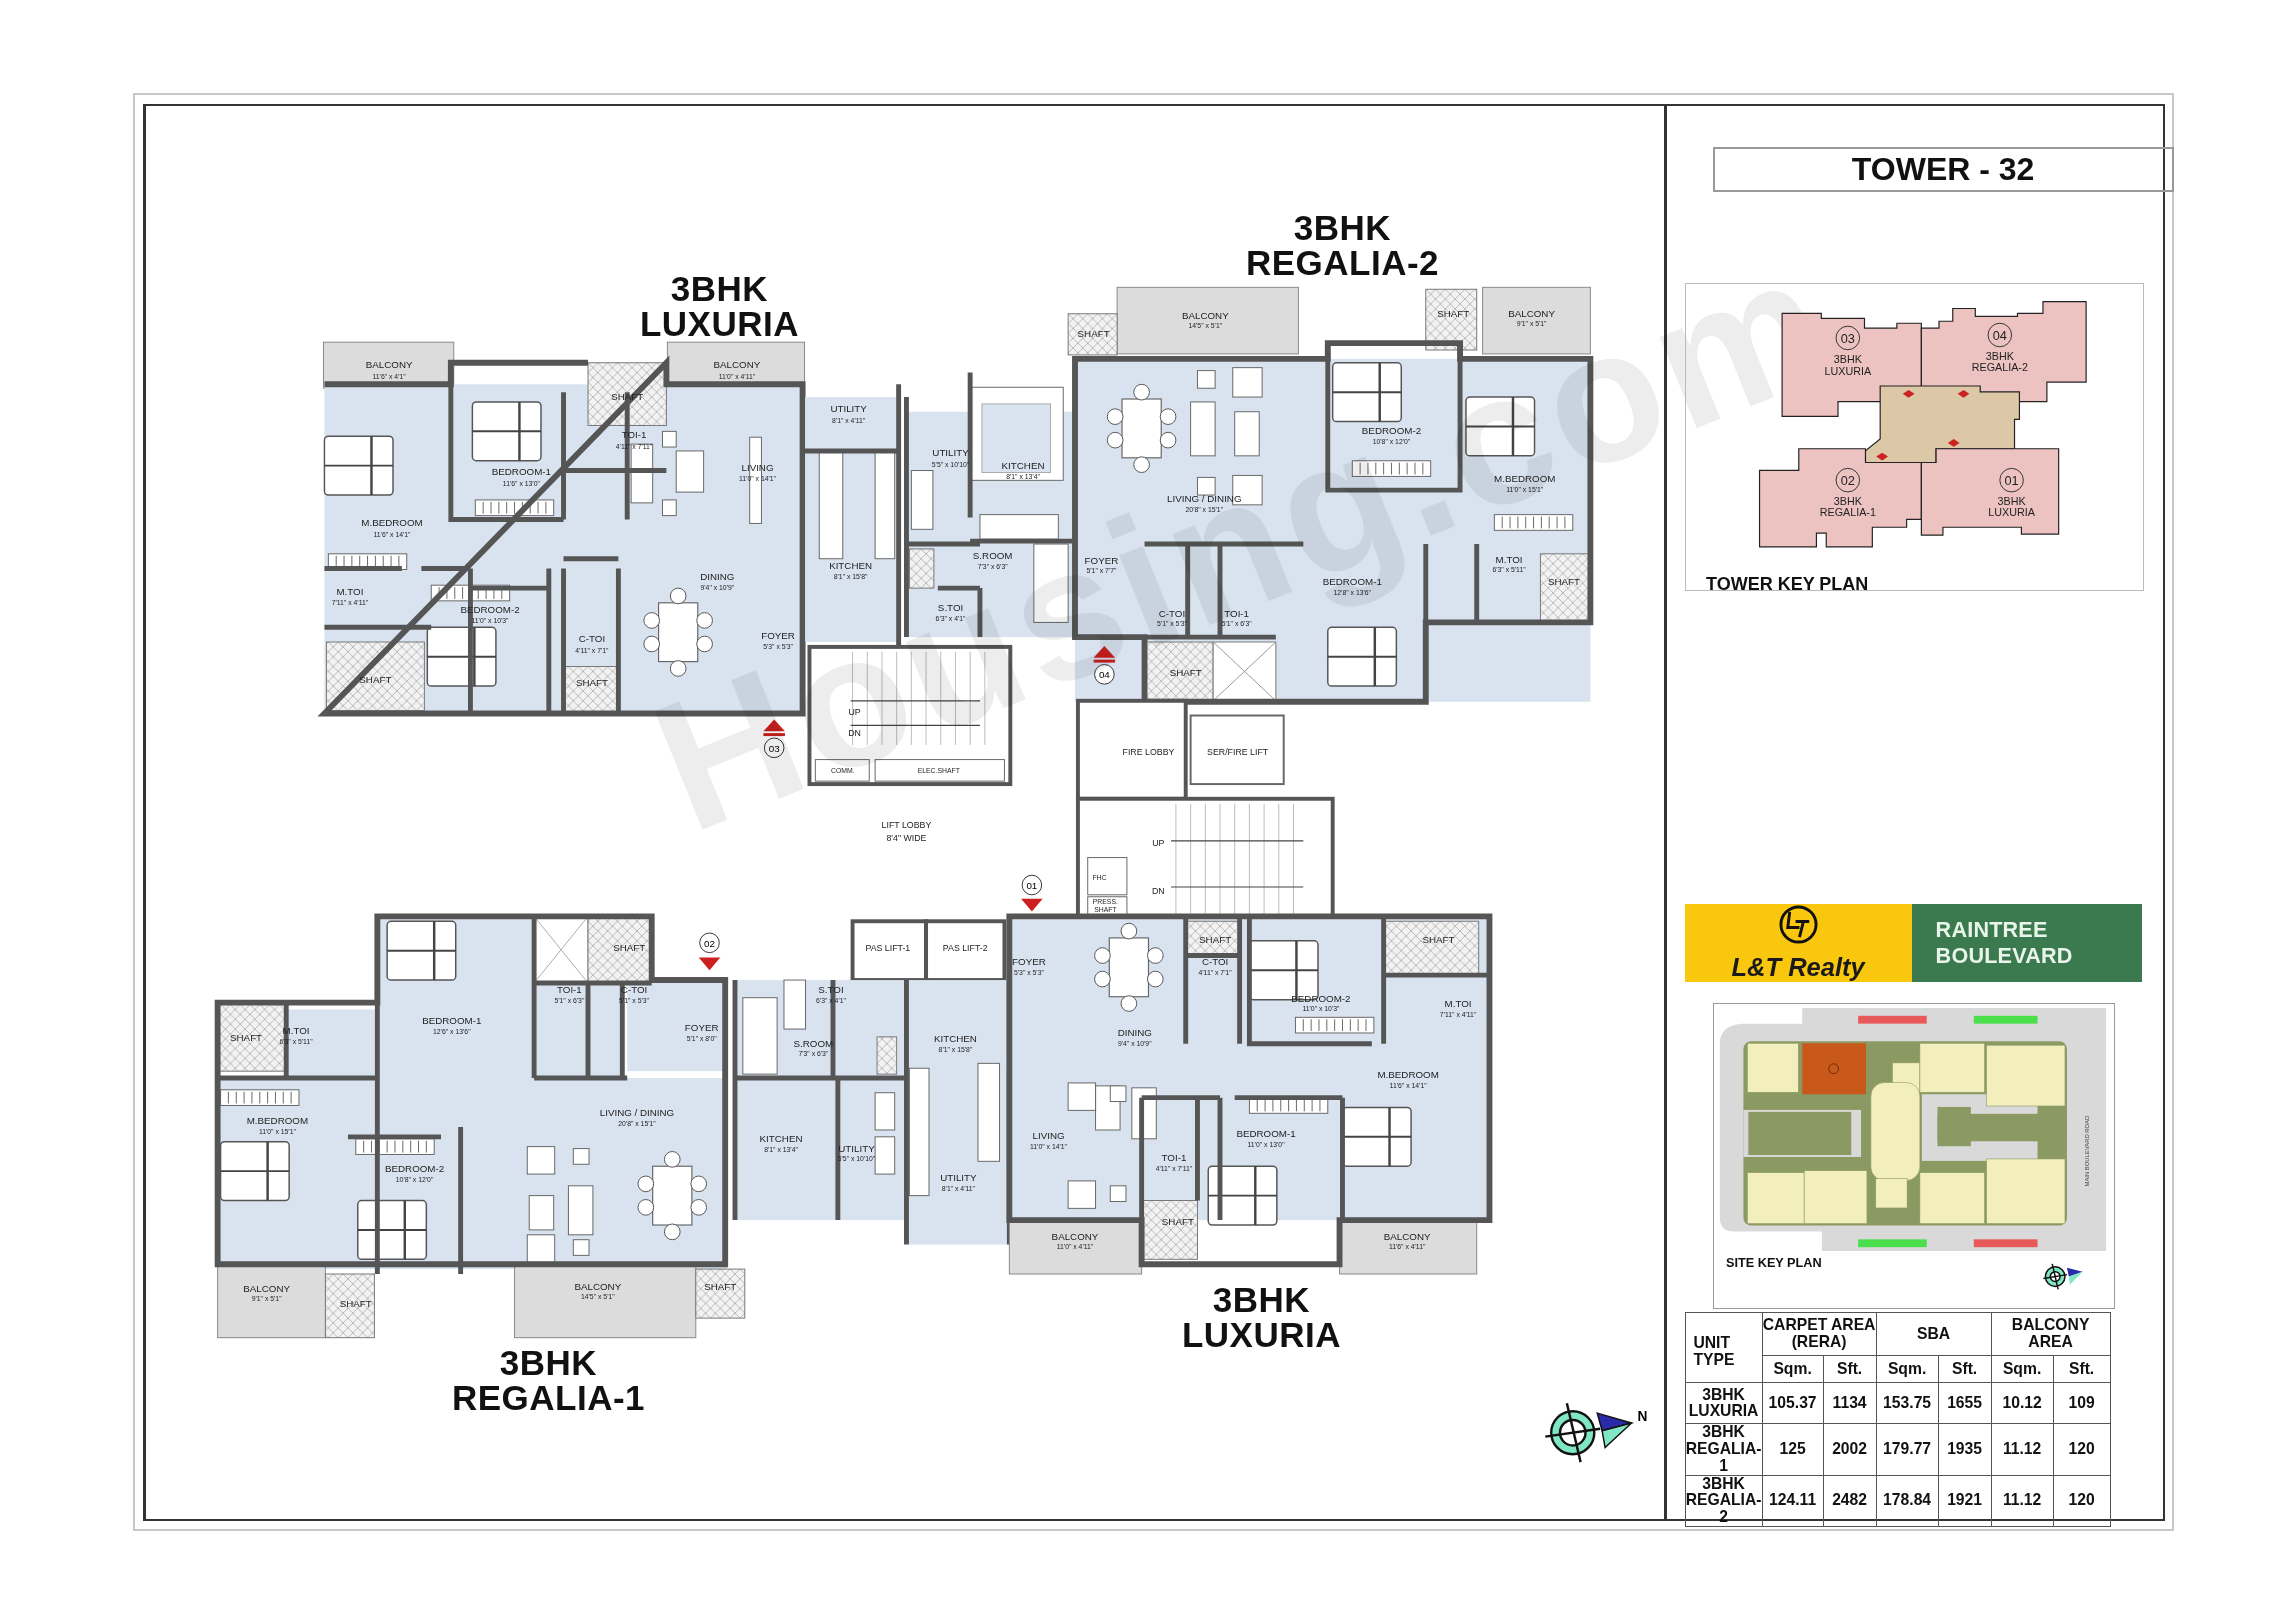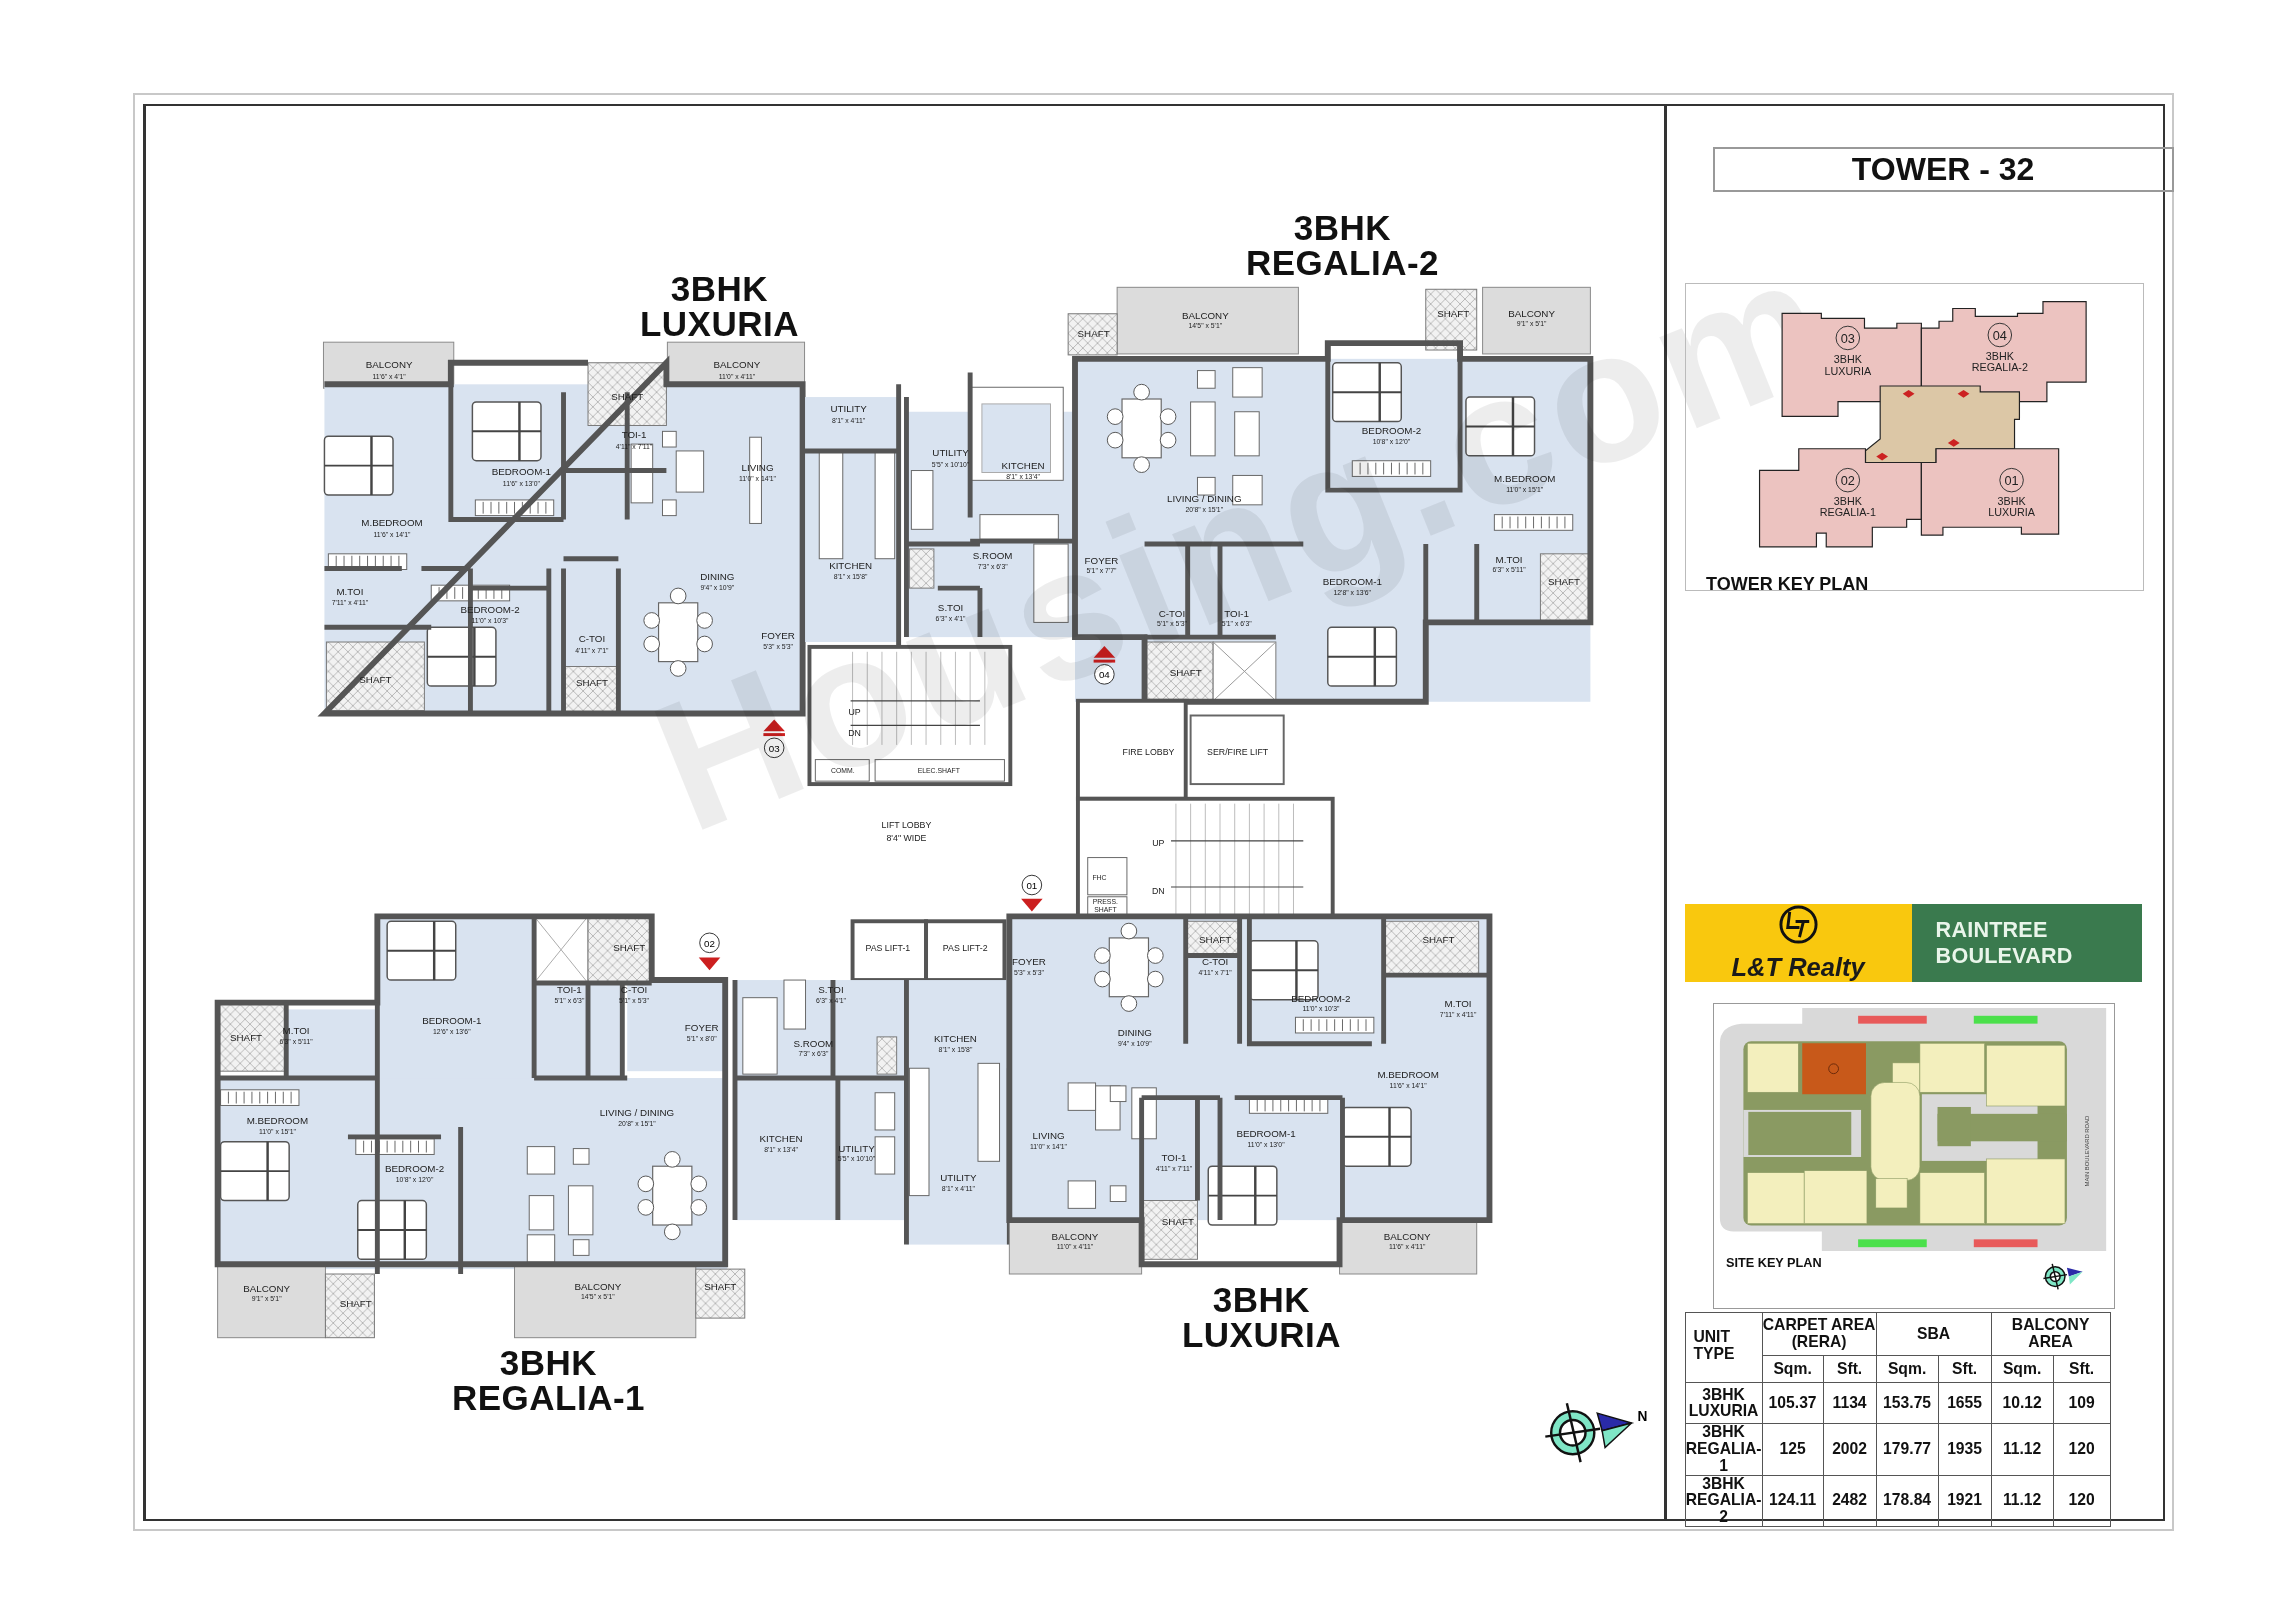--- a/index.html
+++ b/index.html
@@ -521,21 +521,21 @@
       <col style="width:77px">
         <col style="width:61px">
         <col style="width:53px">
         <col style="width:62px">
         <col style="width:53px">
         <col style="width:62px">
         <col style="width:57px">
     </colgroup>
     <tbody>
         <tr style="height:43px">
-      <th rowspan="2" style="text-align:left;padding-left:7.8px;vertical-align:top;padding-top:16px;">UNIT TYPE</th>
+      <th rowspan="2" style="text-align:left;padding-left:7.8px;vertical-align:top;padding-top:22px;">UNIT TYPE</th>
       <th colspan="2">CARPET AREA (RERA)</th>
       <th colspan="2">SBA</th>
       <th colspan="2">BALCONY AREA</th>
     </tr>
     <tr style="height:27.4px">
       <th>Sqm.</th>
       <th>Sft.</th>
       <th>Sqm.</th>
       <th>Sft.</th>
       <th>Sqm.</th>

